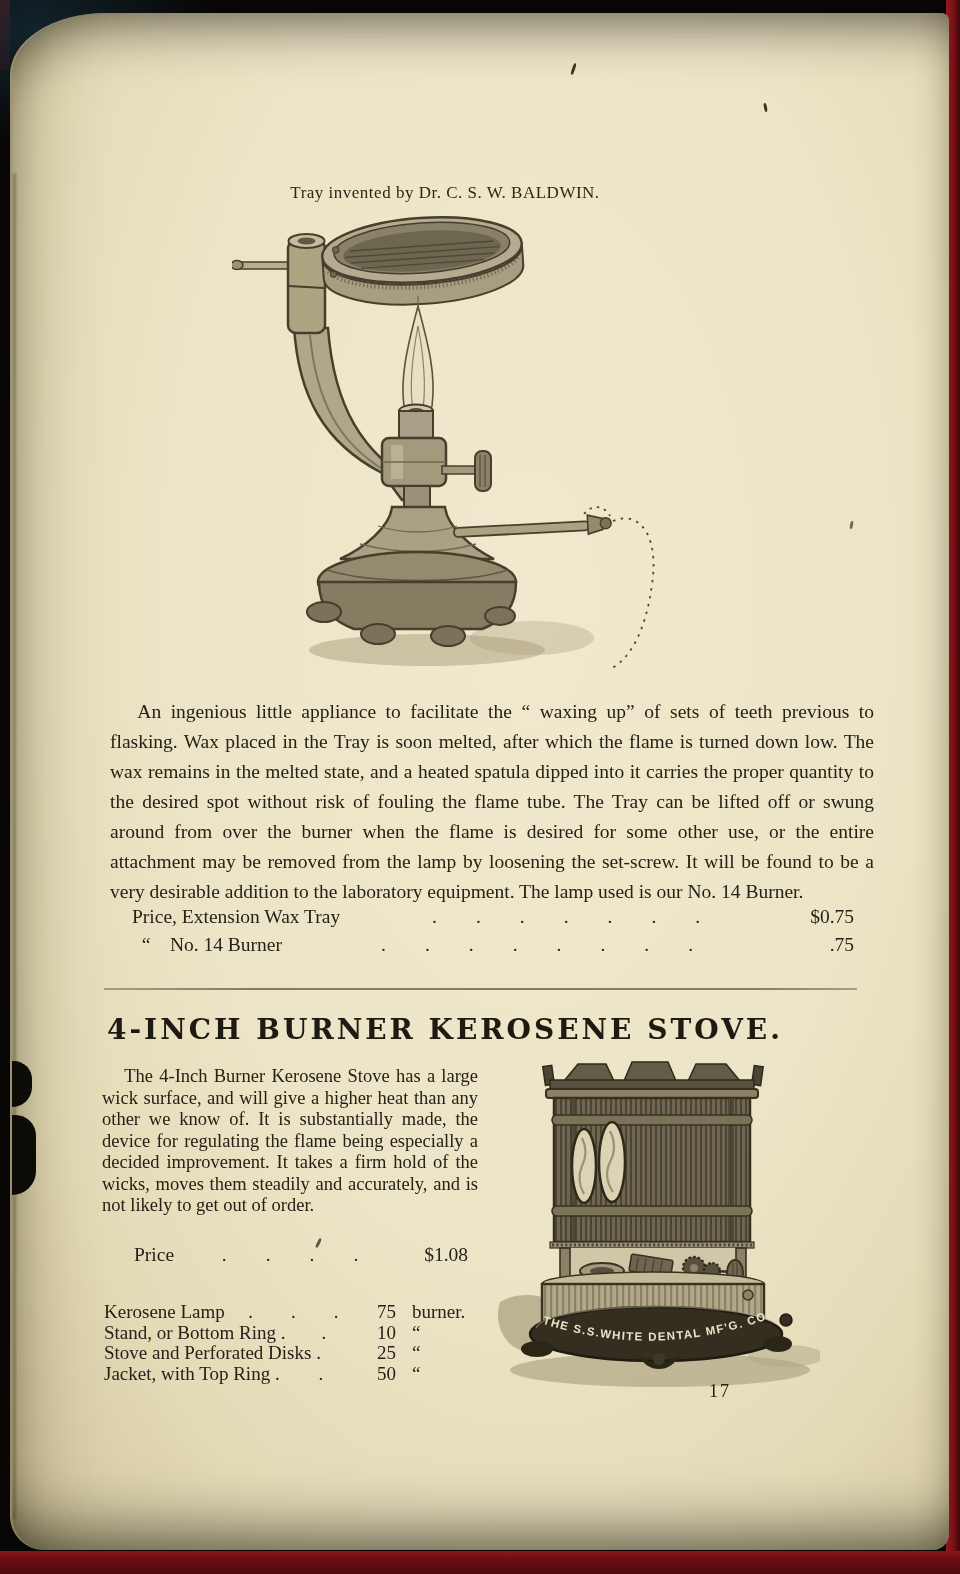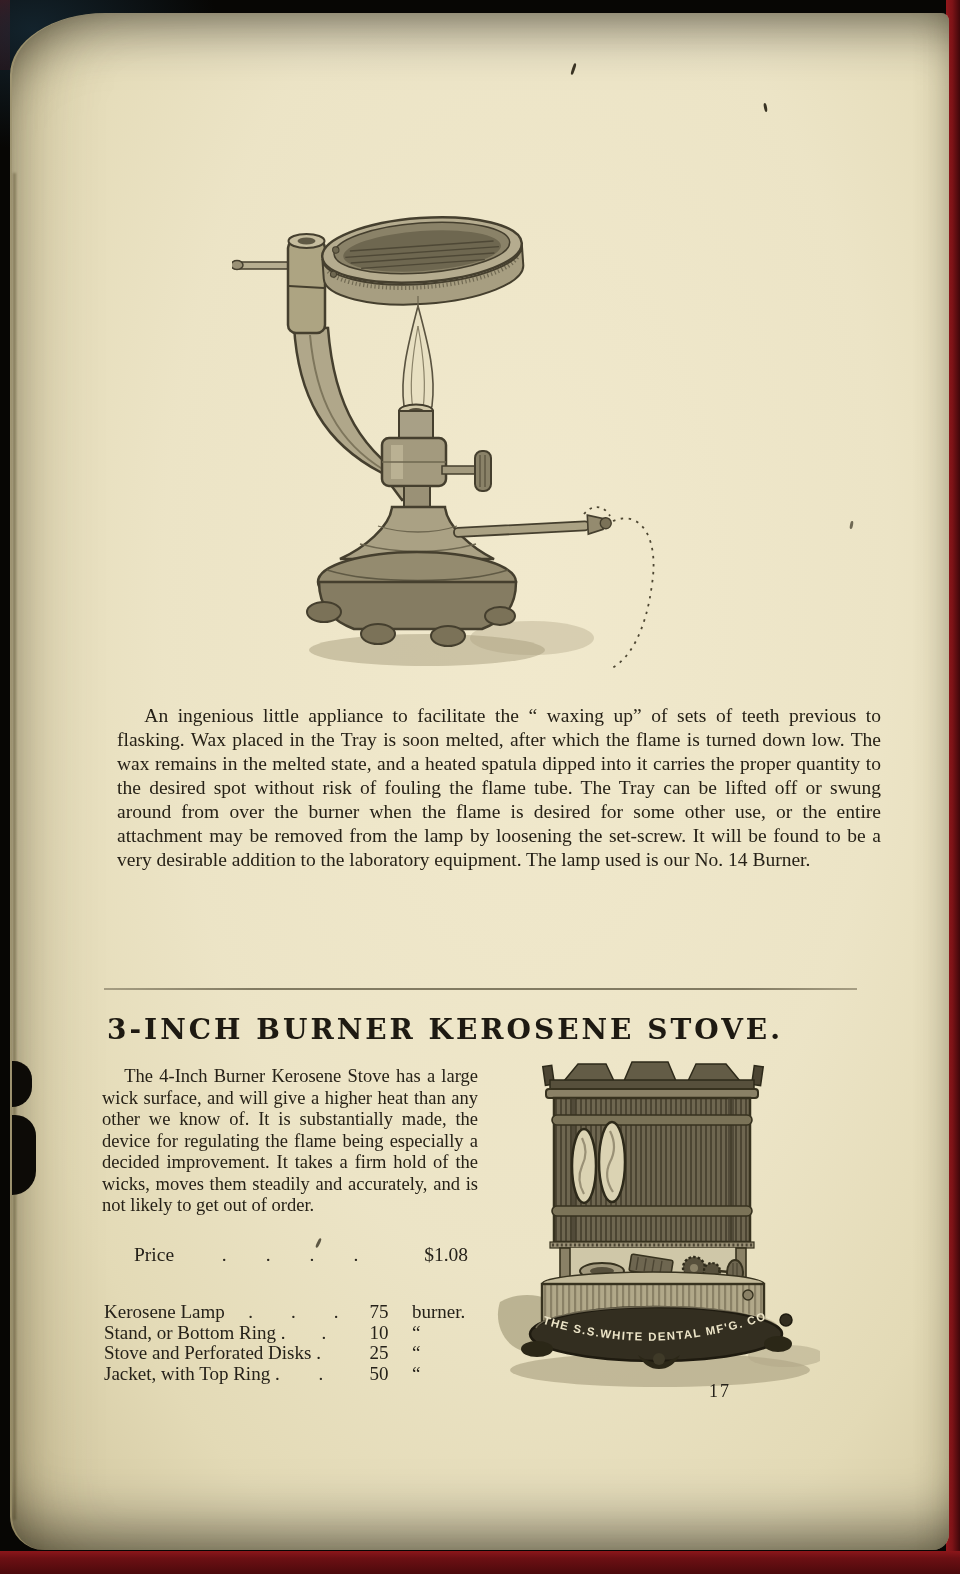--- a/index.html
+++ b/index.html
@@ -46,22 +46,22 @@
     font-family:"DejaVu Serif", serif;font-weight:700;color:#1e1a12;
     font-size:31px;letter-spacing:1.5px;white-space:nowrap;
   }
   .subtitle{
     position:absolute;left:90px;top:170px;width:686px;text-align:center;
     font-size:17px;letter-spacing:.5px;color:#2b2619;
   }
   .illus-lamp{position:absolute;left:220px;top:197px;width:560px;height:470px;}
   .body1{
     position:absolute;left:90px;top:676px;width:764px;
-    font-size:19.5px;line-height:24px;text-align:justify;text-indent:1.4em;
-    margin:15px;color:#2420163;color:#262117;
+    font-size:19.5px;line-height:30px;text-align:justify;text-indent:1.4em;
+    margin:8px;color:#2420163;color:#262117;
   }
   .pricelist{position:absolute;left:120px;top:890px;width:722px;font-size:19.5px;}
   .prow{display:flex;align-items:baseline;line-height:28px;}
   .prow .lbl{white-space:pre;}
   .prow .dots{flex:1;text-align:center;overflow:hidden;white-space:pre;color:#2c2820;}
   .prow .amt{min-width:62px;text-align:right;white-space:pre;}
   .rule{position:absolute;left:92px;top:975px;width:753px;height:2px;
     background:linear-gradient(to right,#9a9278,#6f6850 20%,#6f6850 85%,#9a9278);opacity:.85;}
   .h2{
     position:absolute;left:90px;top:1000px;width:686px;text-align:center;
@@ -73,21 +73,21 @@
     font-size:18.5px;line-height:21.5px;text-align:justify;text-indent:1.2em;
     margin:0;color:#262117;
   }
   .price2{position:absolute;left:122px;top:1228px;width:334px;font-size:19.5px;}
   .parts-head{
     position:absolute;left:90px;top:1266px;width:380px;text-align:center;
     font-size:16.5px;letter-spacing:1.5px;color:#2b2619;
   }
   .parts{position:absolute;left:92px;top:1289px;width:372px;font-size:19px;}
   .parts .prow{line-height:20.5px;}
-  .parts .num{min-width:34px;text-align:center;white-space:pre;}
+  .parts .num{min-width:34px;text-align:right;white-space:pre;}
   .parts .unit{min-width:64px;padding-left:16px;white-space:pre;}
   .illus-stove{position:absolute;left:478px;top:1045px;width:330px;height:340px;}
   .pageno{position:absolute;left:668px;top:1368px;width:80px;text-align:center;
     font-size:18px;letter-spacing:2px;color:#26221a;}
 </style>
 </head>
 <body>
 
 <div class="cover-right"></div>
 <div class="cover-bottom"></div>
@@ -97,20 +97,21 @@
 <div class="page">
   <div class="binding-line"></div>
   <div class="edge-blob b1"></div>
   <div class="edge-blob b2"></div>
   <div class="speck s1"></div>
   <div class="speck s2"></div>
   <div class="speck s3"></div>
   <div class="speck s4"></div>
 
   <div class="content">
+    <div class="subtitle">Tray invented by Dr. C. S. W. BALDWIN.</div>
 
     <div class="illus-lamp">
       <svg viewBox="0 0 560 470" width="560" height="470">
 
         <ellipse cx="195" cy="440" rx="118" ry="16" fill="#a89e7e" opacity="0.5"></ellipse>
         <ellipse cx="300" cy="428" rx="62" ry="17" fill="#a89e7e" opacity="0.35"></ellipse>
 
         <path d="M62,116 C66,186 92,233 150,263 L170,290 C180,286 185,281 187,276 C130,244 102,197 96,118 Z" fill="#b0a78a" stroke="#453f2e" stroke-width="2.5"></path>
         <path d="M78,125 C84,190 106,232 152,260" fill="none" stroke="#7e765c" stroke-width="2"></path>
 
@@ -173,24 +174,36 @@
           <path d="M356,312 l15,4 l0,11 l-15,4 Z" fill="#948b6f" stroke="#453f2e" stroke-width="1.6"></path>
           <circle cx="374" cy="321" r="5.5" fill="#7b7258" stroke="#453f2e" stroke-width="1.4"></circle>
         </g>
         <path d="M352,304 C360,294 372,295 378,306" fill="none" stroke="#4e4733" stroke-width="1.8" stroke-dasharray="2.5 5"></path>
         <path d="M381,311 C410,299 427,330 420,374 C414,422 397,449 380,458" fill="none" stroke="#4e4733" stroke-width="1.8" stroke-dasharray="2.5 5.5"></path>
       </svg>
     </div>
 
     <p class="body1">An ingenious little appliance to facilitate the “ waxing up” of sets of teeth previous to flasking.  Wax placed in the Tray is soon melted, after which the flame is turned down low.  The wax remains in the melted state, and a heated spatula dipped into it carries the proper quantity to the desired spot without risk of fouling the flame tube.  The Tray can be lifted off or swung around from over the burner when the flame is desired for some other use, or the entire attachment may be removed from the lamp by loosening the set-screw.  It will be found to be a very desirable addition to the laboratory equipment.  The lamp used is our No. 14 Burner.</p>
 
+    <div class="pricelist">
+      <div class="prow">
+        <span class="lbl">Price, Extension Wax Tray</span>
+        <span class="dots">.  .  .  .  .  .  .</span>
+        <span class="amt">$0.75</span>
+      </div>
+      <div class="prow">
+        <span class="lbl"> “ No. 14 Burner</span>
+        <span class="dots">.  .  .  .  .  .  .  .</span>
+        <span class="amt">.75</span>
+      </div>
+    </div>
 
     <div class="rule"></div>
 
-    <div class="h2">3-INCH BURNER KEROSENE STOVE.</div>
+    <div class="h2">4-INCH BURNER KEROSENE STOVE.</div>
 
     <p class="body2">The 4-Inch Burner Kerosene Stove has a large wick surface, and will give a higher heat than any other we know of.  It is substantially made, the device for regulating the flame being especially a decided improvement.  It takes a firm hold of the wicks, moves them steadily and accurately, and is not likely to get out of order.</p>
 
     <div class="price2 prow">
       <span class="lbl">Price</span>
       <span class="dots">.  .  .  .</span>
       <span class="amt">$1.08</span>
     </div>
 
 

